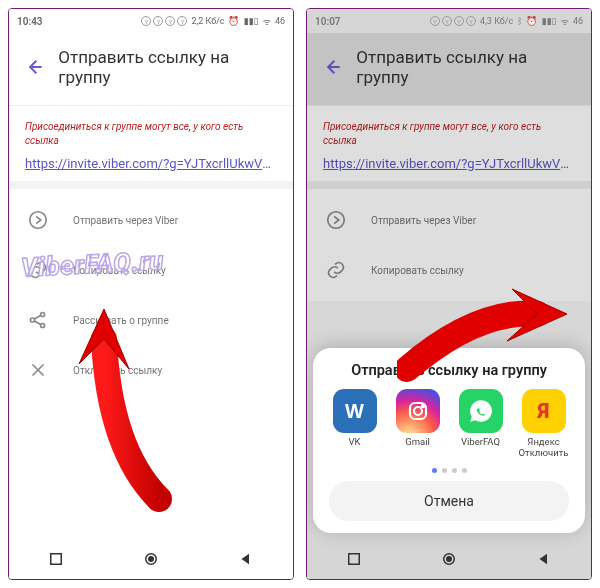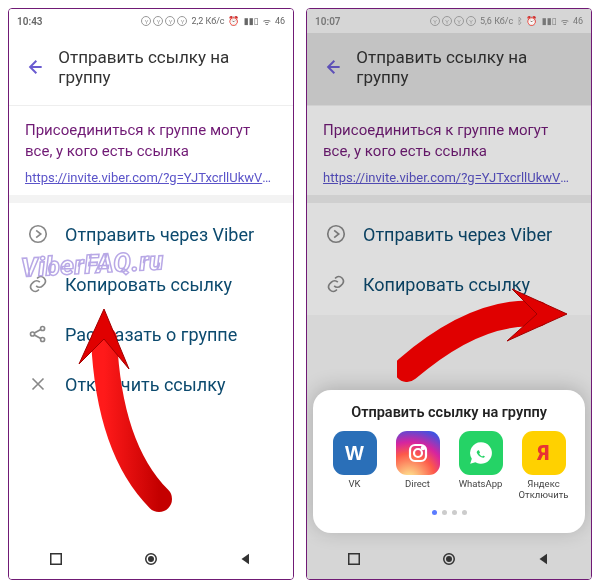--- a/index.html
+++ b/index.html
@@ -51,39 +51,39 @@
     align-items: center;
     gap: 14px;
     padding: 14px 14px 18px;
     border-bottom: 1px solid #eee;
   }
   .back-icon { width: 22px; height: 22px; }
   .header-title { font-size: 17px; color: #333; }
   .section {
     padding: 14px 16px 10px;
   }
-  .section-text { font-size: 15px; color: #701a75; line-height: 1.4; }
+  .section-text { font-size: 10px; color: #b91c1c; line-height: 1.4; font-style: italic; }
   .link-row {
     margin-top: 8px;
     font-size: 13px;
     color: #5b54c9;
     text-decoration: underline;
     white-space: nowrap;
     overflow: hidden;
     text-overflow: ellipsis;
   }
   .divider { height: 8px; background: #f3f3f3; }
   .options { padding: 6px 0; }
   .option {
     display: flex;
     align-items: center;
-    gap: 16px;
+    gap: 24px;
     padding: 14px 18px;
-    font-size: 18px;
-    color: #0c4a6e;
+    font-size: 10px;
+    color: #737373;
   }
   .opt-icon { width: 22px; height: 22px; color: #888; flex-shrink:0; }
   .opt-icon svg { width: 100%; height: 100%; display:block; }
   .spacer { flex: 1; }
   .navbar {
     height: 40px;
     display: flex;
     align-items: center;
     justify-content: space-around;
     background: #fff;
@@ -279,21 +279,21 @@
   <div style="position:relative;z-index:1;display:flex;flex-direction:column;height:100%;">
     <div class="statusbar">
       <div class="left">10:07</div>
       <div class="right">
         <div class="ystack">
             <span>Y</span>
             <span>Y</span>
             <span>Y</span>
             <span>Y</span>
           </div>
-        <span>5,6 Кб/с</span>
+        <span>4,3 Кб/с</span>
         <span>ᛒ</span>
         <span>⏰</span>
         <span>▮▮▯</span>
         <span>ᯤ</span>
         <span>46</span>
       </div>
     </div>
 
     <div class="header" style="background:#dedede;">
       <svg class="back-icon" viewBox="0 0 24 24" fill="none" stroke="#6a5bd0" stroke-width="2.2">
@@ -357,40 +357,43 @@
         <div class="app-label">VK</div>
       </div>
       <div class="app">
         <div class="app-icon ic-direct">
           <svg width="24" height="24" viewBox="0 0 24 24" fill="none" stroke="#fff" stroke-width="2.2">
               <rect x="4" y="4" width="16" height="16" rx="5"></rect>
               <circle cx="12" cy="12" r="4"></circle>
               <circle cx="17" cy="7" r="1.2" fill="#fff"></circle>
             </svg>
         </div>
-        <div class="app-label">Direct</div>
+        <div class="app-label">Gmail</div>
       </div>
       <div class="app">
         <div class="app-icon ic-whatsapp">
           <svg width="26" height="26" viewBox="0 0 24 24" fill="#fff">
               <path d="M12 2a10 10 0 00-8.5 15.3L2 22l4.8-1.5A10 10 0 1012 2zm4 13c-.3.8-1.5 1.4-2 1.4-2 0-5-2-6-5 0-.5.6-1.7 1.4-2 .3-.1.6 0 .8.3l.8 1.5c.1.3 0 .6-.2.8l-.5.5c.6 1.2 1.6 2.2 2.8 2.8l.5-.5c.2-.2.5-.3.8-.2l1.5.8c.3.2.4.5.3.8z"></path>
             </svg>
         </div>
-        <div class="app-label">WhatsApp</div>
+        <div class="app-label">ViberFAQ</div>
       </div>
       <div class="app">
         <div class="app-icon ic-yandex" style="font-weight:900;">Я</div>
         <div class="app-label">Яндекс Отключить</div>
       </div>
     </div>
     <div class="dots">
       <span class="active"></span>
         <span></span>
         <span></span>
         <span></span>
     </div>
+    <div class="cancel-btn">
+      <span>Отмена</span>
+    </div>
   </div>
 
   <svg class="arrow" style="left:90px;top:260px;width:180px;height:120px;z-index:4;" viewBox="0 0 180 120">
     <path d="M10 100 Q 80 40 140 45" stroke="#e00000" stroke-width="26" fill="none" stroke-linecap="round"></path>
     <path d="M140 45 L115 20 L170 45 L110 72 Z" fill="#e00000" stroke="#a00000" stroke-width="1"></path>
   </svg>
 </div>
 
 </body></html>

